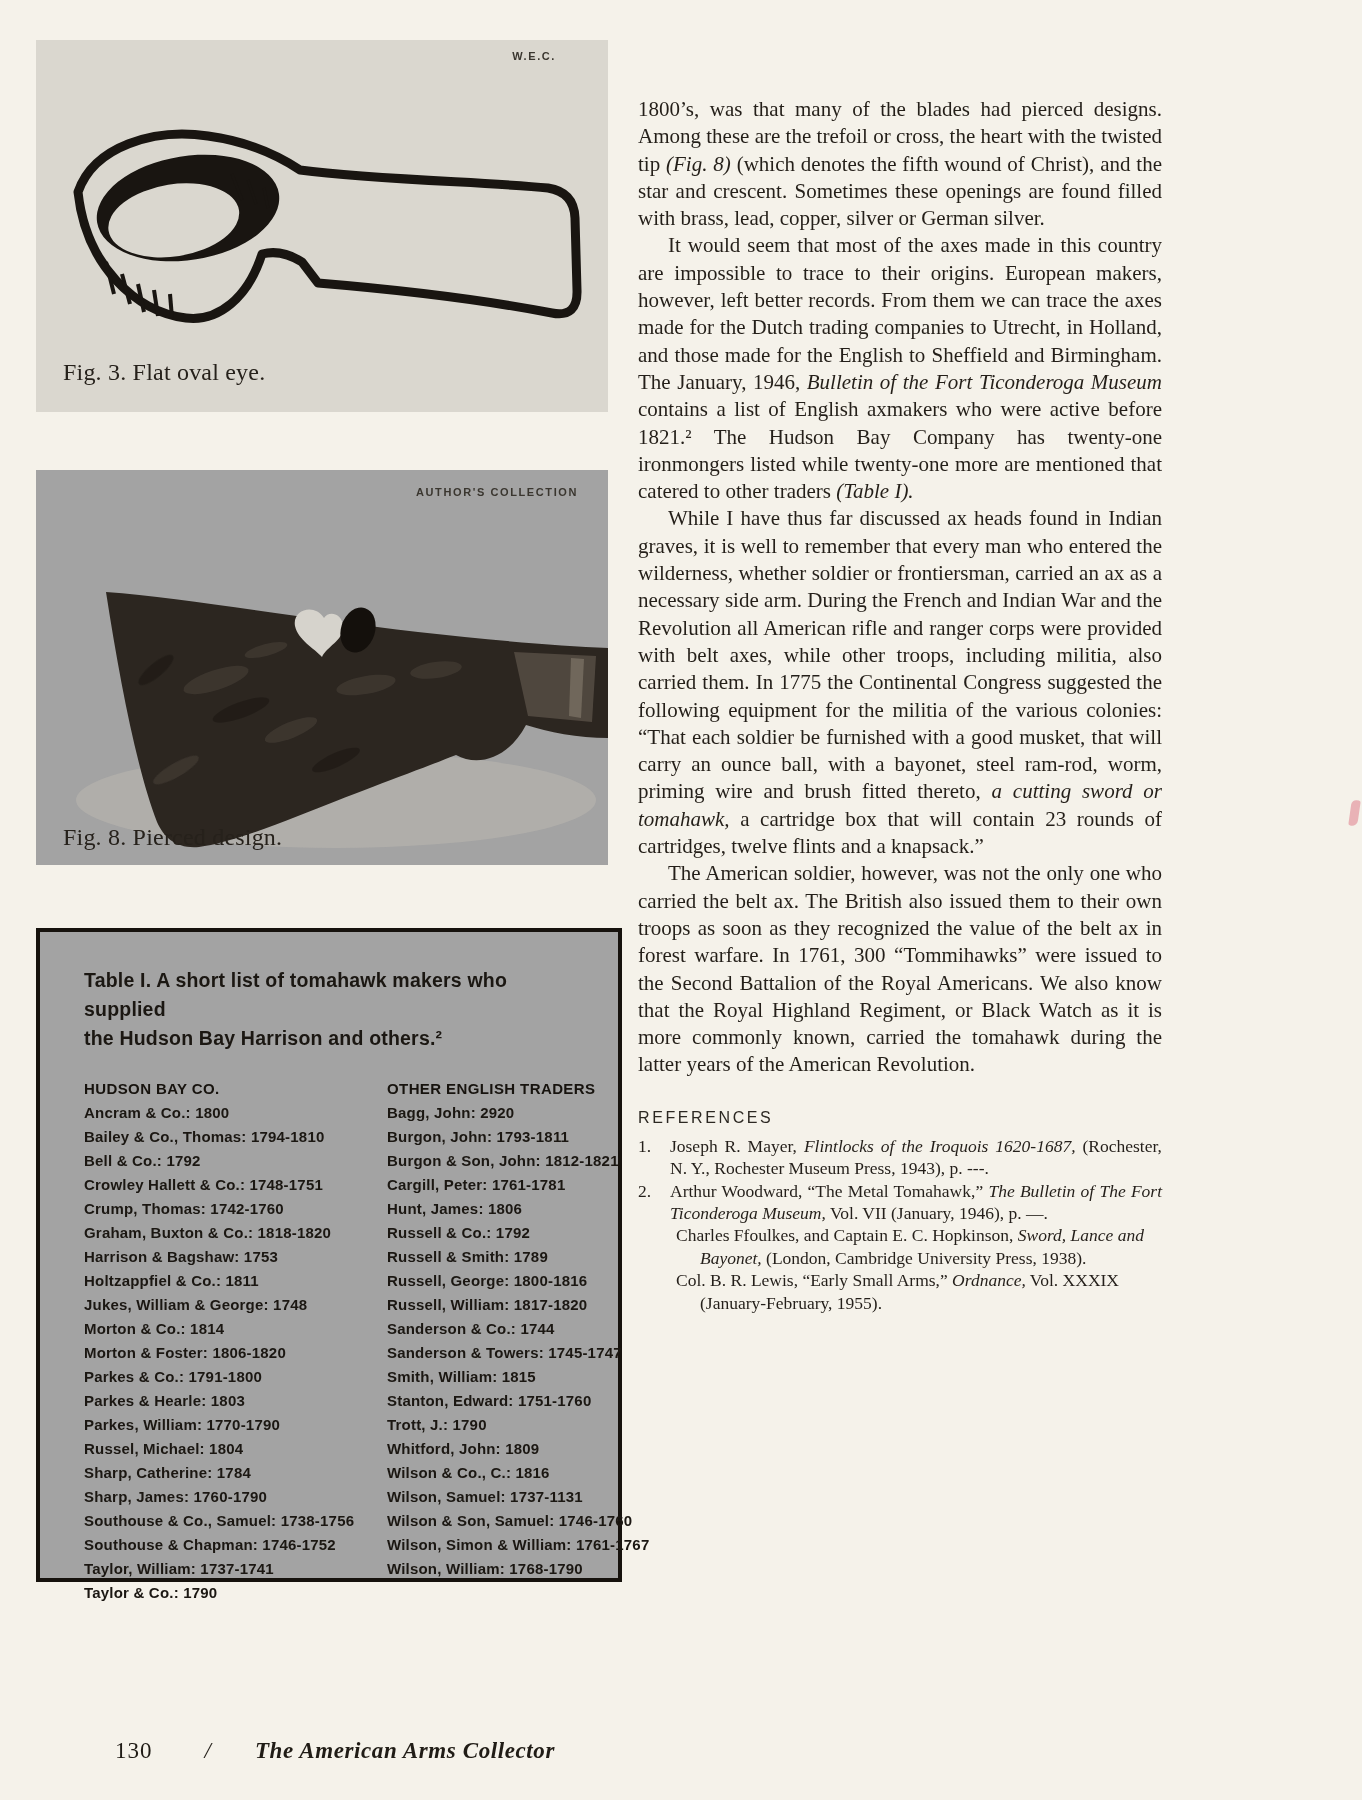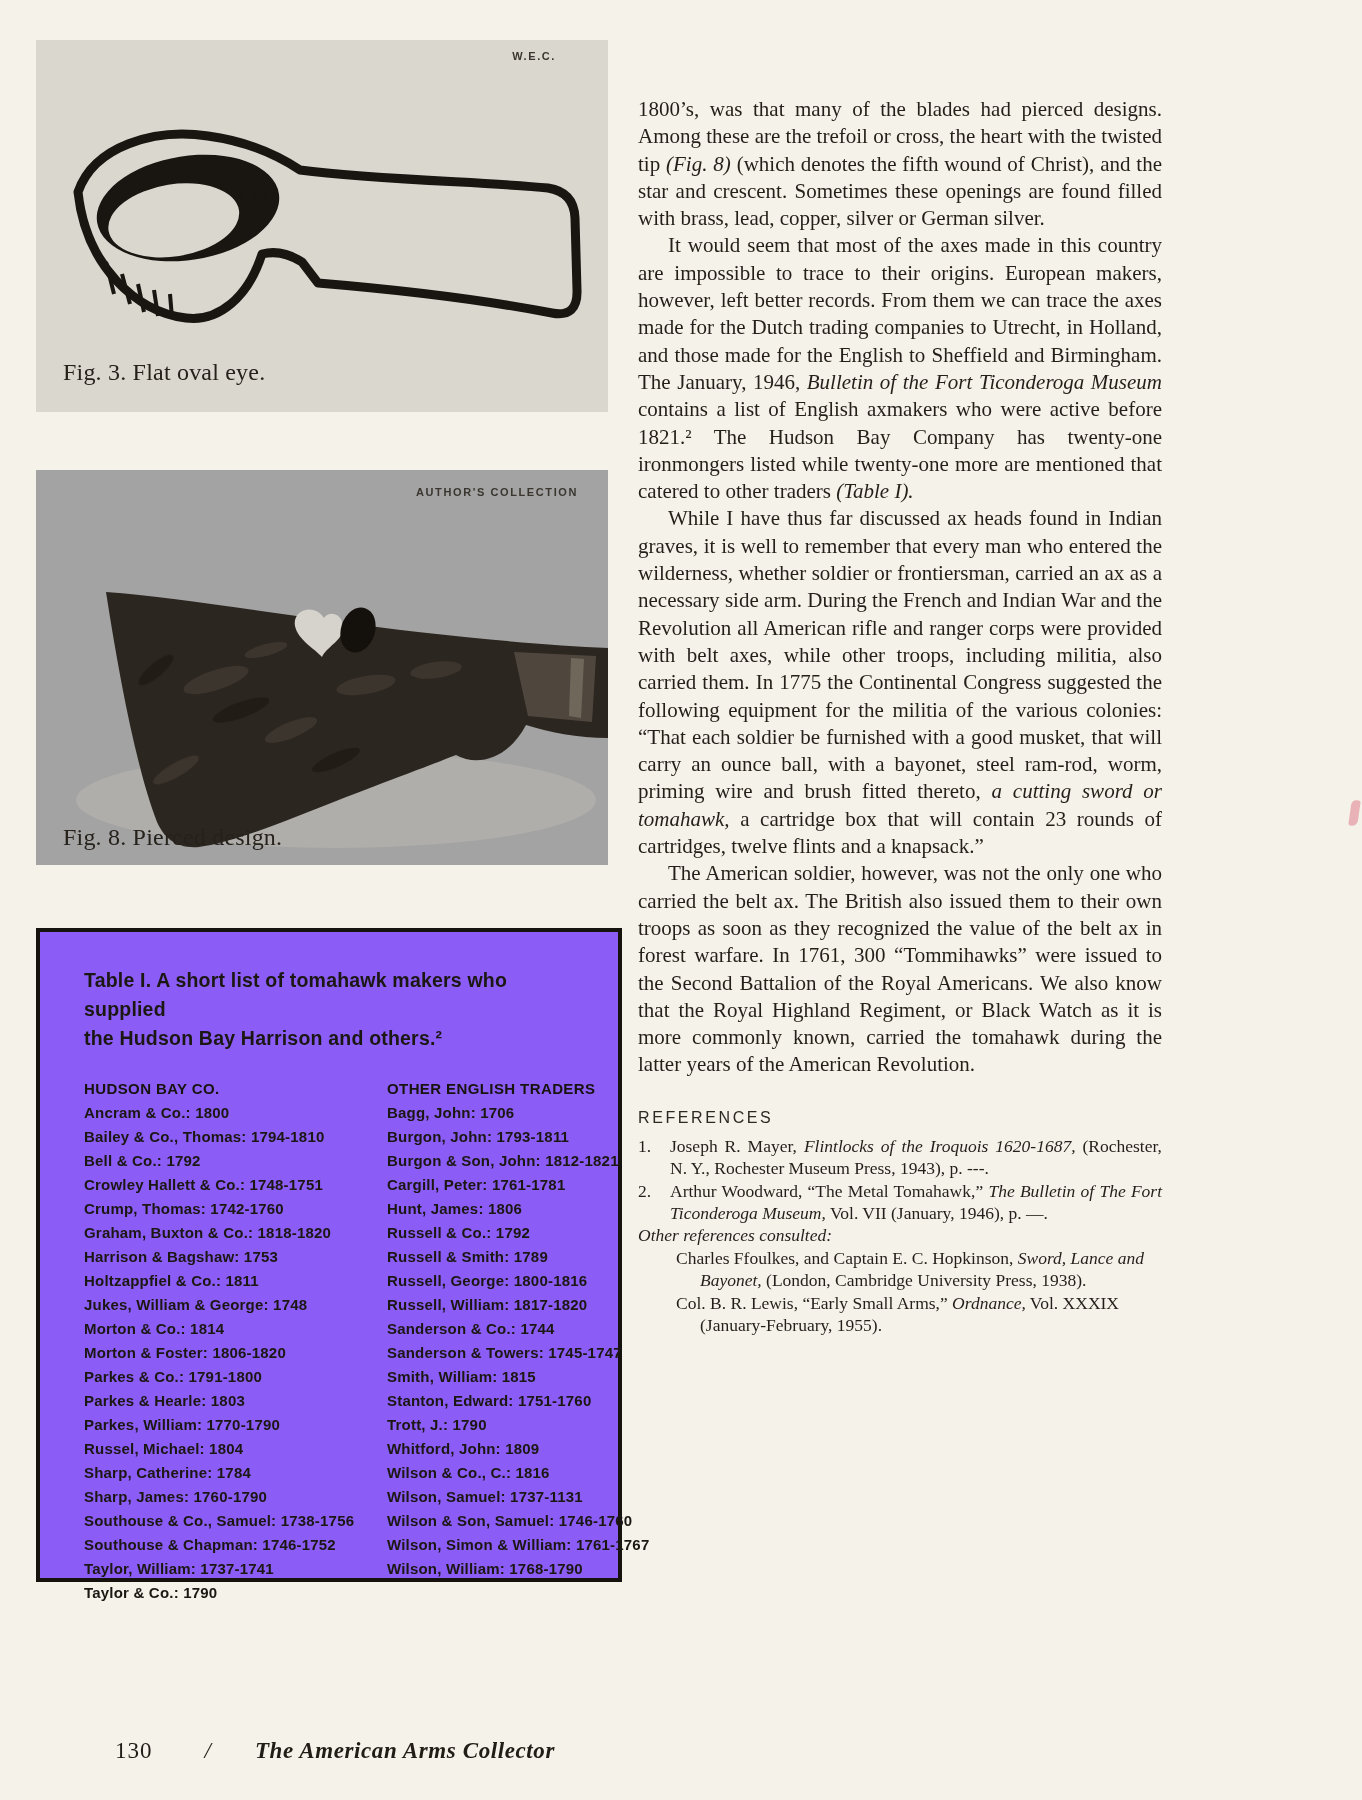--- a/index.html
+++ b/index.html
@@ -25,21 +25,21 @@
   .fig-caption{
     position:absolute;left:27px;
     font-size:24px;color:#26211b;letter-spacing:.2px;
   }
   .fig7 .fig-caption{bottom:26px;}
   .fig8 .fig-caption{bottom:14px;}
   .figbox svg{display:block;width:100%;height:100%;}
   
   .tablebox{
     position:absolute;left:36px;top:928px;width:586px;height:654px;
-    background:#8b5cf6;border:4px solid #16120d;box-sizing:border-box;
+    background:#a3a3a3;border:4px solid #16120d;box-sizing:border-box;
   }
   .table-title{
     margin:34px 30px 0 44px;
     font-family:"Liberation Sans", sans-serif;
     font-size:19.5px;line-height:29px;font-weight:600;
     letter-spacing:.2px;color:#1b1712;
   }
   .table-cols{display:flex;margin:24px 14px 0 44px;}
   .tcol{font-family:"Liberation Sans", sans-serif;}
   .tcol-1{width:303px;flex:none;}
@@ -205,21 +205,21 @@
             <div class="table-entry">Sharp, James: 1760-1790</div>
             <div class="table-entry">Southouse &amp; Co., Samuel: 1738-1756</div>
             <div class="table-entry">Southouse &amp; Chapman: 1746-1752</div>
             <div class="table-entry">Taylor, William: 1737-1741</div>
             <div class="table-entry">Taylor &amp; Co.: 1790</div>
           </div>
       </div>
       <div class="tcol tcol-2">
         <div class="tcol-header">OTHER ENGLISH TRADERS</div>
         <div>
-            <div class="table-entry">Bagg, John: 1706</div>
+            <div class="table-entry">Bagg, John: 2920</div>
             <div class="table-entry">Burgon, John: 1793-1811</div>
             <div class="table-entry">Burgon &amp; Son, John: 1812-1821</div>
             <div class="table-entry">Cargill, Peter: 1761-1781</div>
             <div class="table-entry">Hunt, James: 1806</div>
             <div class="table-entry">Russell &amp; Co.: 1792</div>
             <div class="table-entry">Russell &amp; Smith: 1789</div>
             <div class="table-entry">Russell, George: 1800-1816</div>
             <div class="table-entry">Russell, William: 1817-1820</div>
             <div class="table-entry">Sanderson &amp; Co.: 1744</div>
             <div class="table-entry">Sanderson &amp; Towers: 1745-1747</div>
@@ -247,21 +247,20 @@
 
     <div class="ref-item">
       <span class="ref-num">1.</span>
       <span class="ref-text">Joseph R. Mayer, <i>Flintlocks of the Iroquois 1620-1687,</i> (Rochester, N. Y., Rochester Museum Press, 1943), p. ---.</span>
     </div>
     <div class="ref-item">
       <span class="ref-num">2.</span>
       <span class="ref-text">Arthur Woodward, “The Metal Tomahawk,” <i>The Bulletin of The Fort Ticonderoga Museum,</i> Vol. VII (January, 1946), p. —.</span>
     </div>
 
-    <div class="ref-other-heading"><i>Other references consulted:</i></div>
     <div class="ref-other">Charles Ffoulkes, and Captain E. C. Hopkinson, <i>Sword, Lance and Bayonet,</i> (London, Cambridge University Press, 1938).</div>
     <div class="ref-other">Col. B. R. Lewis, “Early Small Arms,” <i>Ordnance,</i> Vol. XXXIX (January-February, 1955).</div>
   </div>
 
   <div class="margin-mark"></div>
 
   <div class="footer">
     <span class="pageno">130</span>
     <span class="sep">/</span>
     <span class="journal">The American Arms Collector</span>

